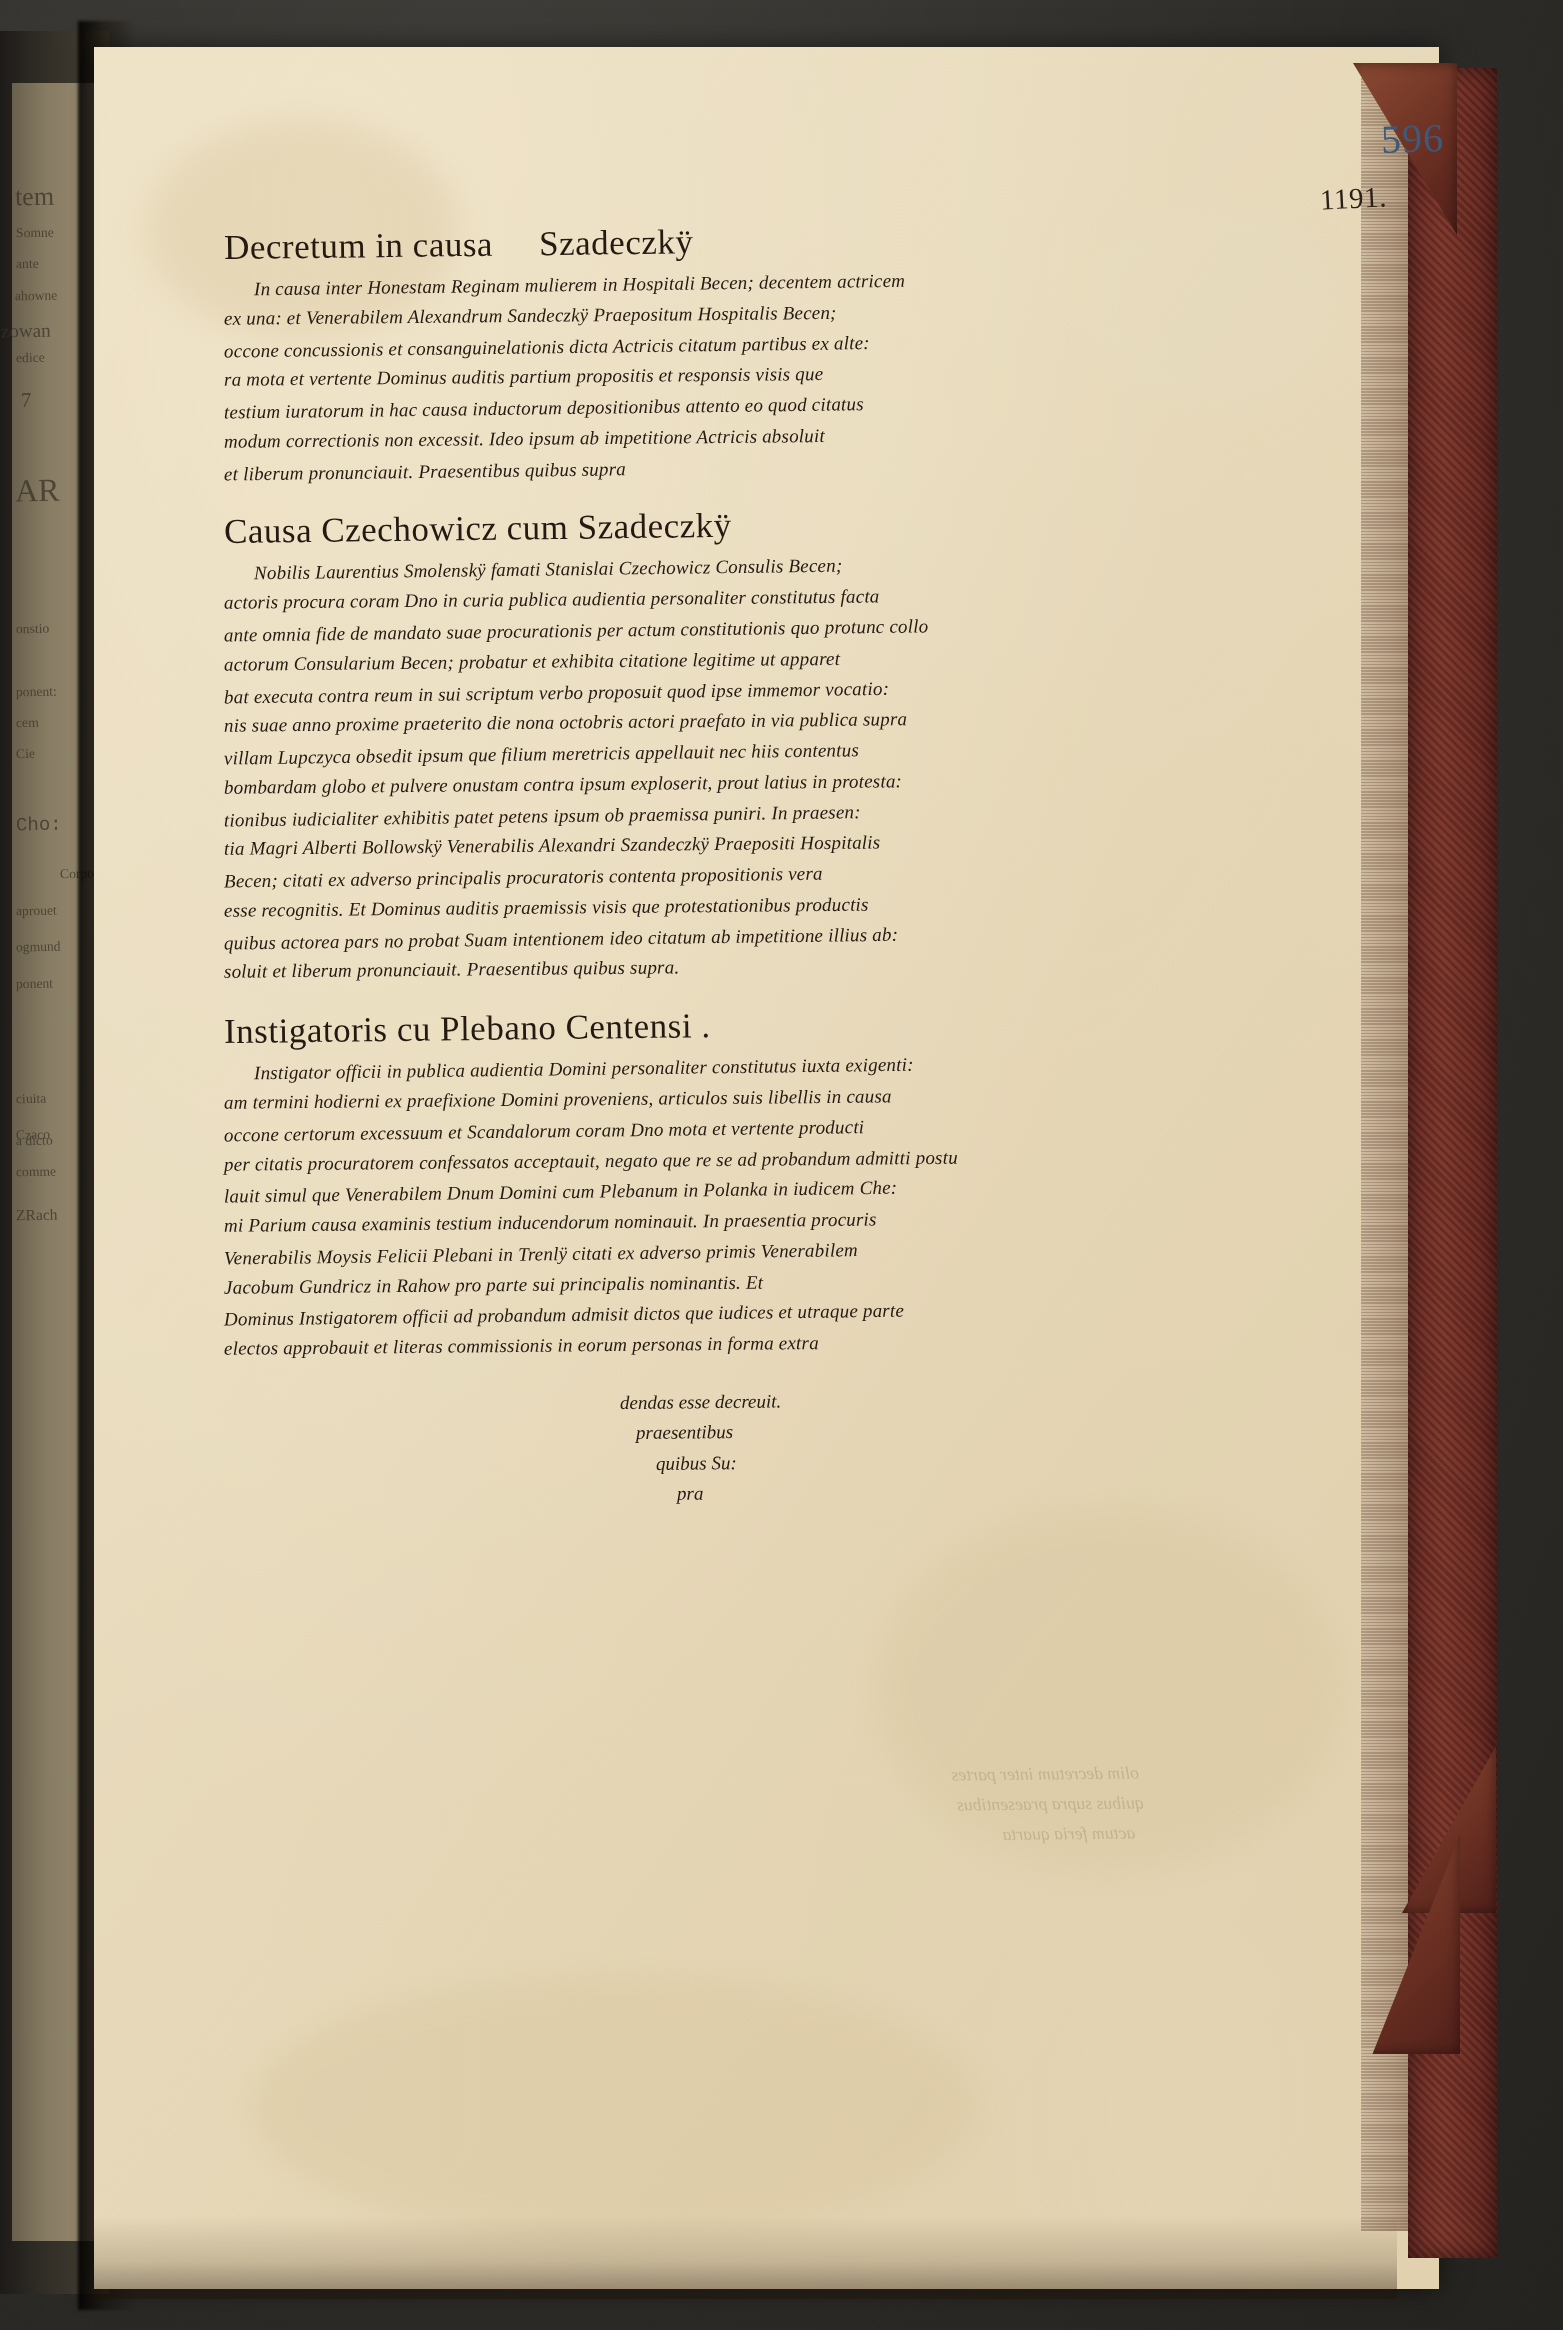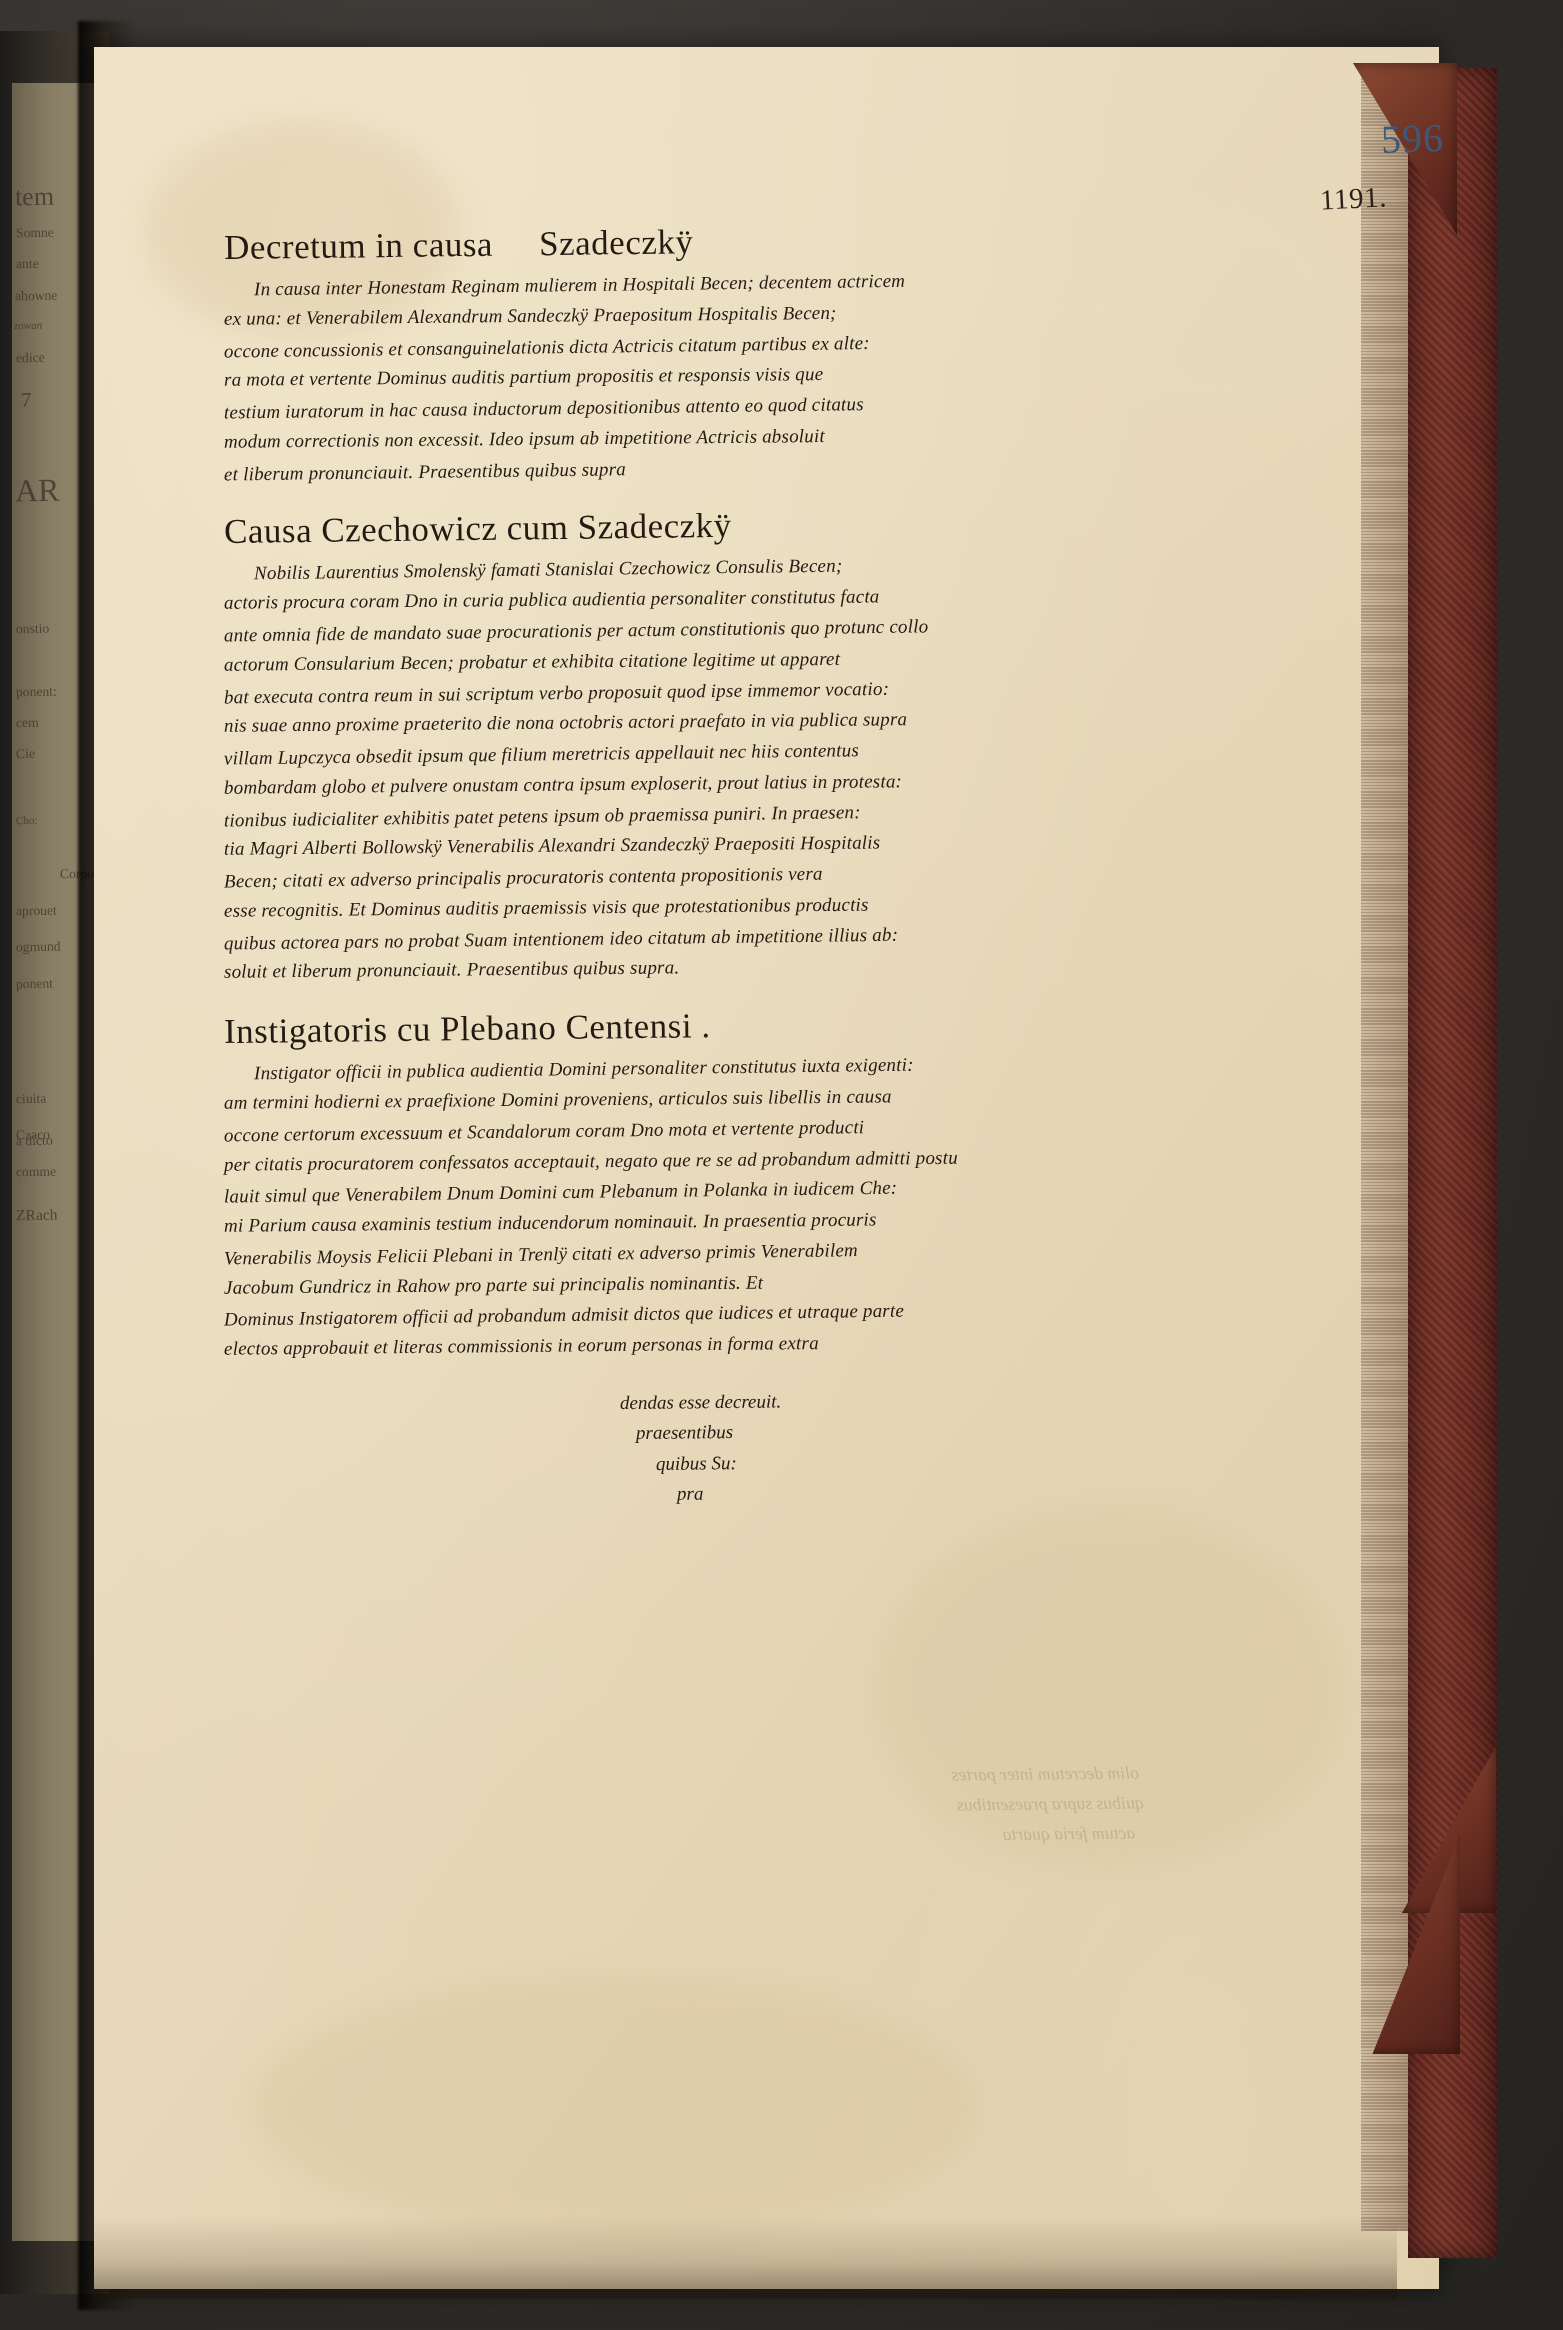--- a/index.html
+++ b/index.html
@@ -222,29 +222,29 @@
   <div class="bg-dark"></div>
 
   <div class="left-page">
     <div class="left-page-paper"></div>
   </div>
 
   <div class="left-marg-text" style="left:14.6px; top:172px; font-size:26px;margin-top:7px;">tem</div>
   <div class="left-marg-text" style="left:15.6px; top:224px; font-size:13.6px;">Somne</div>
   <div class="left-marg-text" style="left:15.6px; top:255px; font-size:13.6px;">ante</div>
   <div class="left-marg-text" style="left:14.6px; top:287px; font-size:13.6px;">ahowne</div>
-  <div class="left-marg-text" style="left:14px; top:318px; font-size:11px;font-style:italic;">zowan</div>
+  <div class="left-marg-text" style="left:1px; top:318px; font-size:19px;">zowan</div>
   <div class="left-marg-text" style="left:15.6px; top:349px; font-size:13.6px;">edice</div>
   <div class="left-marg-text" style="left:21px; top:386px; font-size:21px;">7</div>
   <div class="left-marg-text" style="left:14.6px; top:469px; font-size:32px;">AR</div>
   <div class="left-marg-text" style="left:15.6px; top:620px; font-size:13.6px;">onstio</div>
   <div class="left-marg-text" style="left:15.6px; top:683px; font-size:13.6px;">ponent:</div>
   <div class="left-marg-text" style="left:15.6px; top:714px; font-size:13.6px;">cem</div>
   <div class="left-marg-text" style="left:15.6px; top:745px; font-size:13.6px;">Cie</div>
-  <div class="left-marg-text" style="left:15.6px; top:813px; font-size:11px;">Cho:</div>
+  <div class="left-marg-text" style="left:15.6px; top:813px; font-size:19px;font-family:Liberation Mono, monospace;">Cho:</div>
   <div class="left-marg-text" style="left:15.6px; top:865px; font-size:13.6px;margin-left:44px;">Corpo:</div>
   <div class="left-marg-text" style="left:15.6px; top:902px; font-size:13.6px;">aprouet</div>
   <div class="left-marg-text" style="left:15.6px; top:938px; font-size:13.6px;">ogmund</div>
   <div class="left-marg-text" style="left:15.6px; top:975px; font-size:13.6px;">ponent</div>
   <div class="left-marg-text" style="left:15.6px; top:1107px; font-size:13.6px;margin-top:25px;">a dicto</div>
   <div class="left-marg-text" style="left:15.6px; top:1090px; font-size:13.6px;">ciuita</div>
   <div class="left-marg-text" style="left:15.6px; top:1126px; font-size:13.6px;">Czaco</div>
   <div class="left-marg-text" style="left:15.6px; top:1163px; font-size:13.6px;">comme</div>
   <div class="left-marg-text" style="left:15.6px; top:1204px; font-size:15.6px;">ZRach</div>
 

